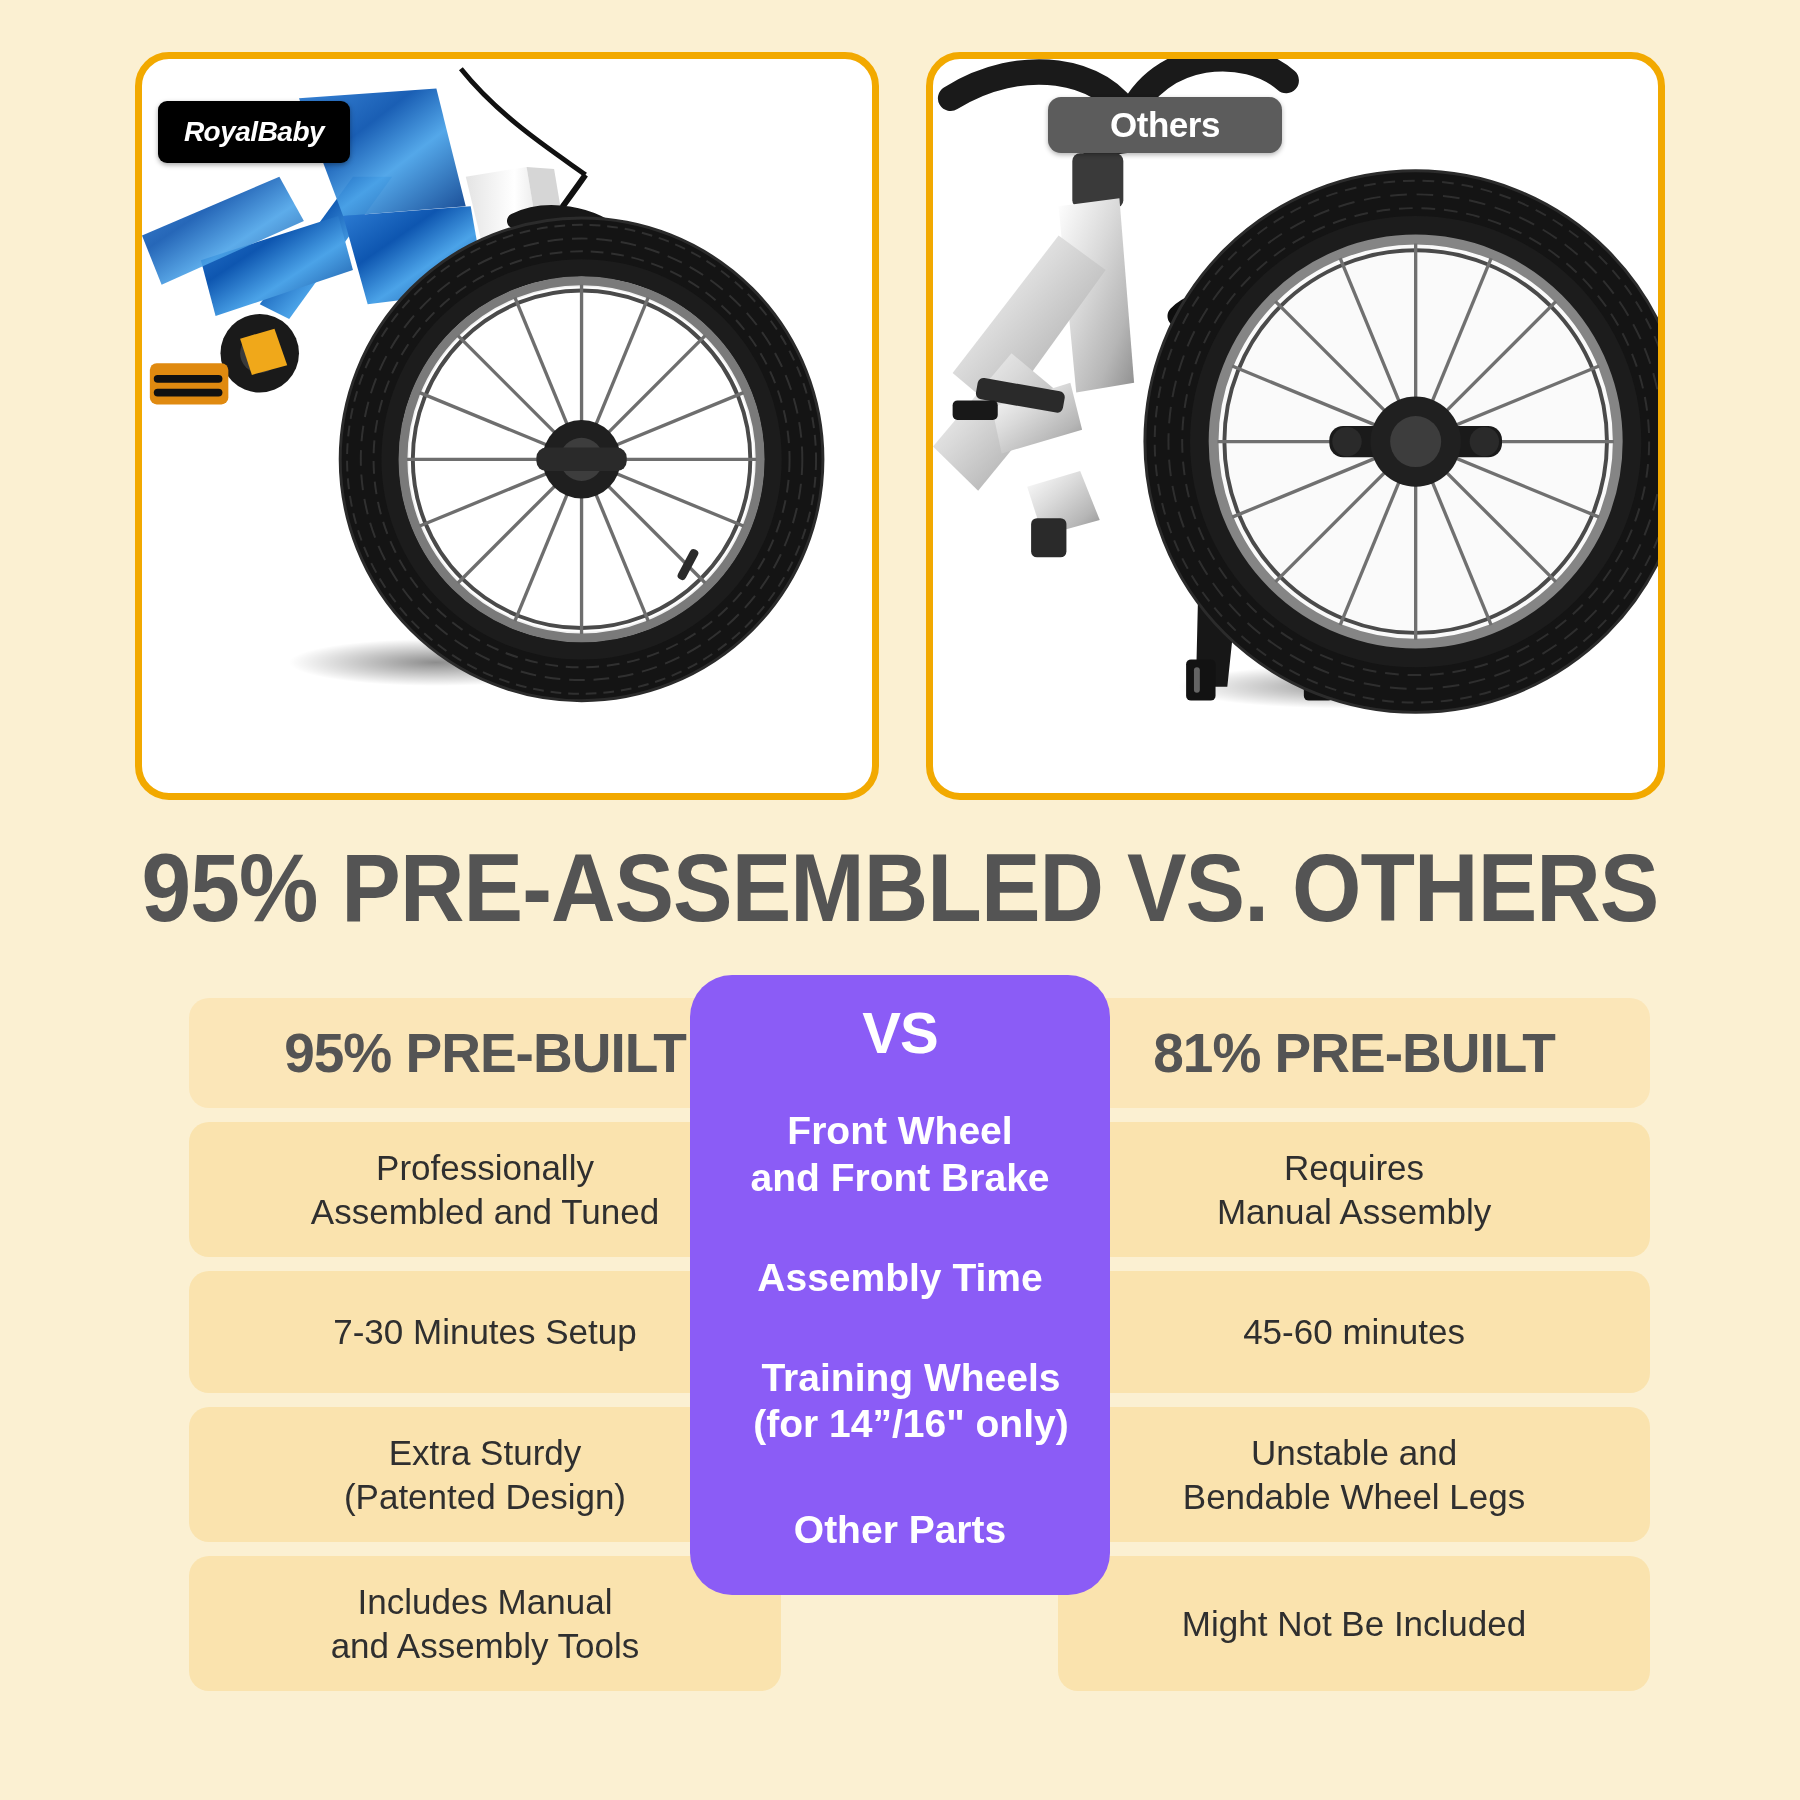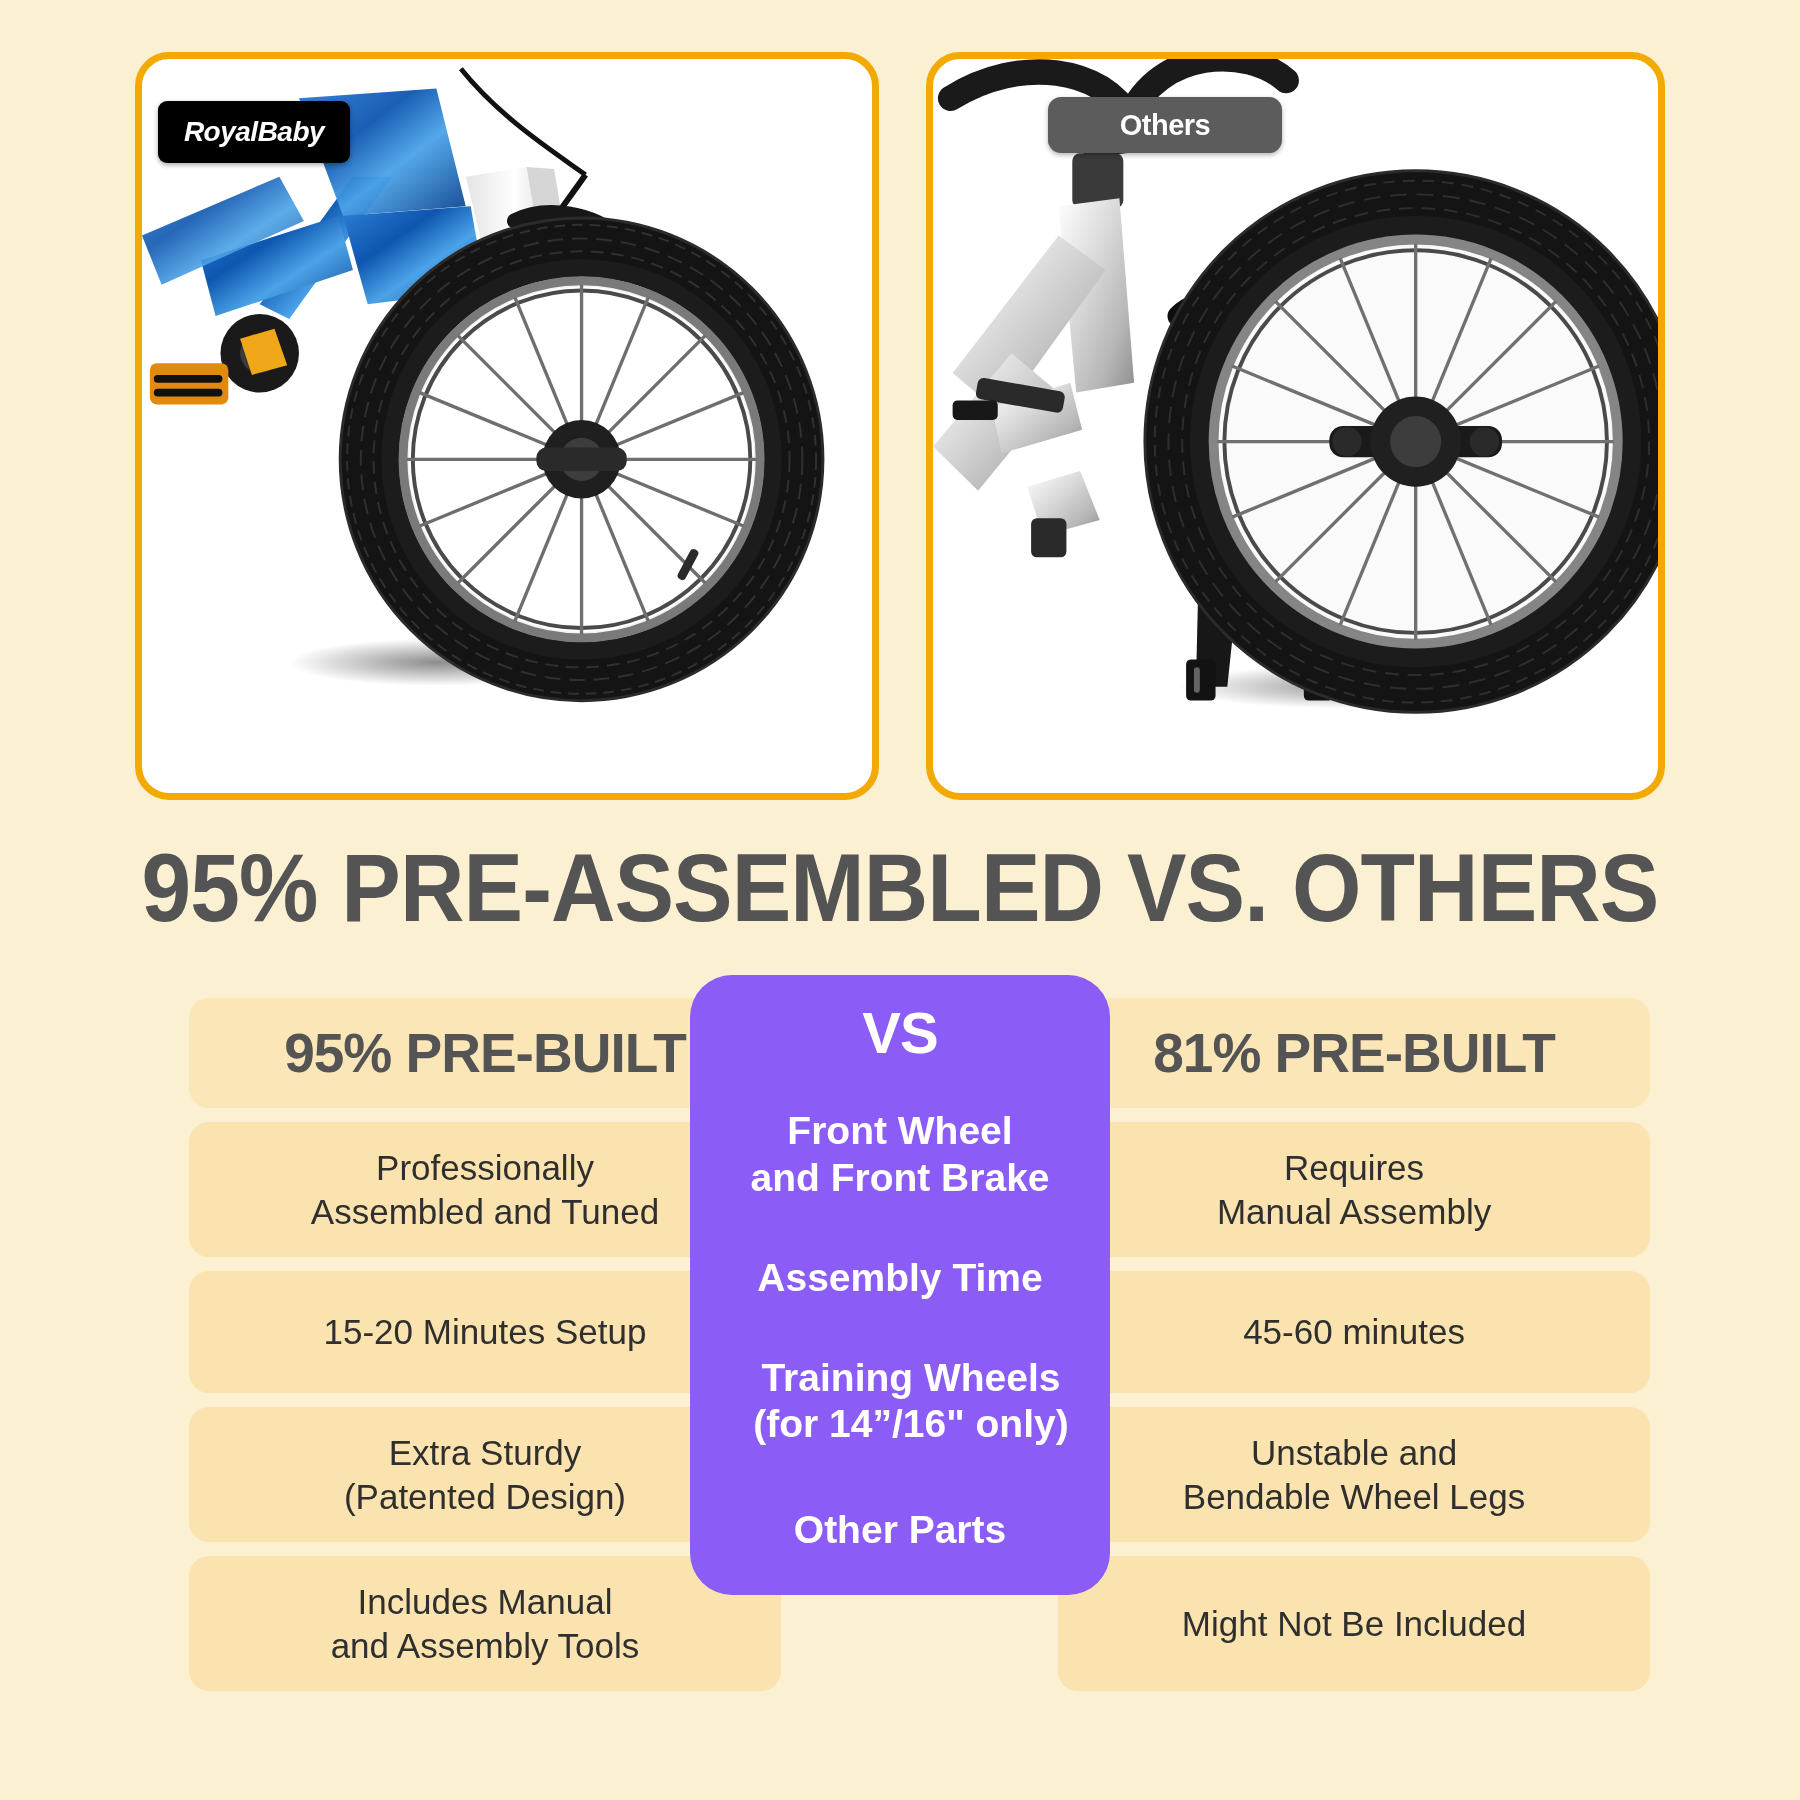--- a/index.html
+++ b/index.html
@@ -47,21 +47,21 @@
     font-size:28px;
     font-style:italic;
     box-shadow:0 2px 5px rgba(0,0,0,.35);
   }
   .badge-others {
     left:115px; top:38px;
     width:234px; height:56px;
     background:#5C5C5C;
     border-radius:13px;
     color:#ffffff;
-    font-size:29px;
+    font-size:35px;
     box-shadow:0 2px 5px rgba(0,0,0,.3);
   }
 
   
   .art { position:absolute; inset:0; }
 
   
   .headline {
     position:absolute;
     left:0; top:840px;
@@ -343,21 +343,21 @@
     <div class="cell side">81% PRE-BUILT</div>
   </div>
 
   <div class="row r1">
     <div class="cell side">Professionally<br>Assembled and Tuned</div>
     <div class="cell spacer"></div>
     <div class="cell side">Requires<br>Manual Assembly</div>
   </div>
 
   <div class="row r2">
-    <div class="cell side">15-20 Minutes Setup</div>
+    <div class="cell side">7-30 Minutes Setup</div>
     <div class="cell spacer"></div>
     <div class="cell side">45-60 minutes</div>
   </div>
 
   <div class="row r3">
     <div class="cell side">Extra Sturdy<br>(Patented Design)</div>
     <div class="cell spacer"></div>
     <div class="cell side">Unstable and<br>Bendable Wheel Legs</div>
   </div>
 

